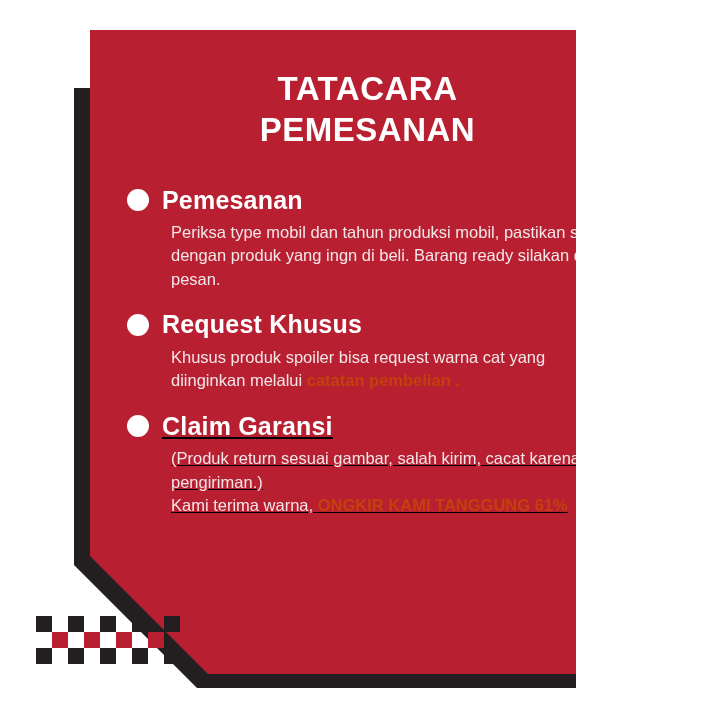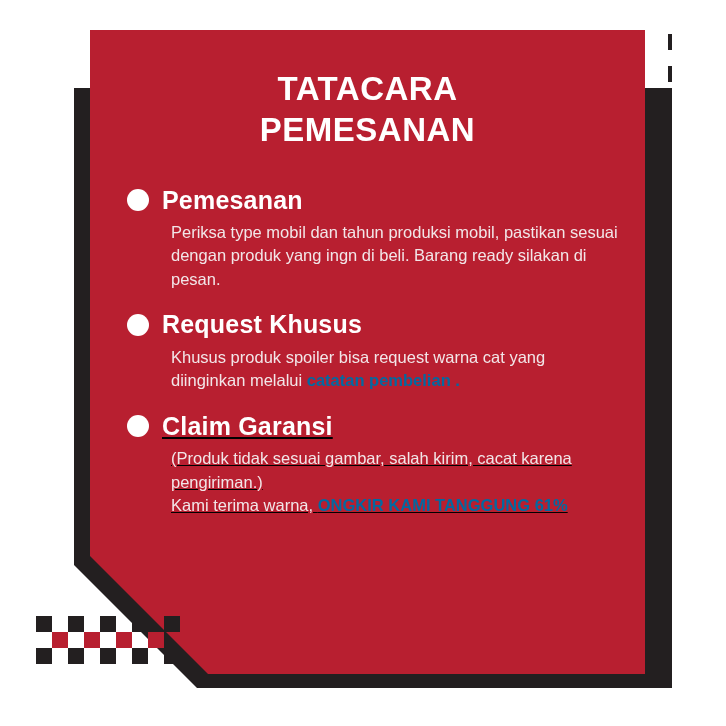--- a/index.html
+++ b/index.html
@@ -2,21 +2,21 @@
 <html><head>
 <meta charset="utf-8">
 <style>
   html, body {
     margin: 0;
     padding: 0;
     background: #ffffff;
   }
   #poster {
     position: relative;
-    width: 672px;
+    width: 576px;
     height: 726px;
     background: #ffffff;
     overflow: hidden;
     font-family: "Liberation Sans", sans-serif;
   }
 
   
   .black-shape {
     position: absolute;
     left: 74px;
@@ -118,21 +118,21 @@
     letter-spacing: 0.2px;
   }
   .section-body {
     margin-top: 7px;
     margin-left: 44px;
     color: #f2e6e8;
     font-size: 16.5px;
     line-height: 1.42;
   }
   .section-body .para { margin: 0; }
-  .section-body b { color: #0369a1; font-weight: bold; }
+  .section-body b { color: #c2410c; font-weight: bold; }
 </style>
 </head>
 <body>
 
 <div id="poster">
 
   <div class="black-shape"></div>
   <div class="red-shape"></div>
 
   <div class="checker checker-tr">
@@ -215,20 +215,20 @@
           <div class="section-body">
             <p class="para"><span>Khusus produk spoiler bisa request warna cat yang diinginkan melalui </span><b>catatan pembelian .</b></p>
           </div>
         </div>
         <div class="section">
           <div class="section-head">
             <span class="bullet"></span>
             <span class="section-title">Claim Garansi</span>
           </div>
           <div class="section-body">
-            <p class="para"><span>(Produk tidak sesuai gambar, salah kirim, cacat karena pengiriman.)</span></p>
+            <p class="para"><span>(Produk return sesuai gambar, salah kirim, cacat karena pengiriman.)</span></p>
             <p class="para"><span>Kami terima warna, </span><b>ONGKIR KAMI TANGGUNG 61%</b></p>
           </div>
         </div>
       </div>
   </div>
 
 </div>
 
 </body></html>

